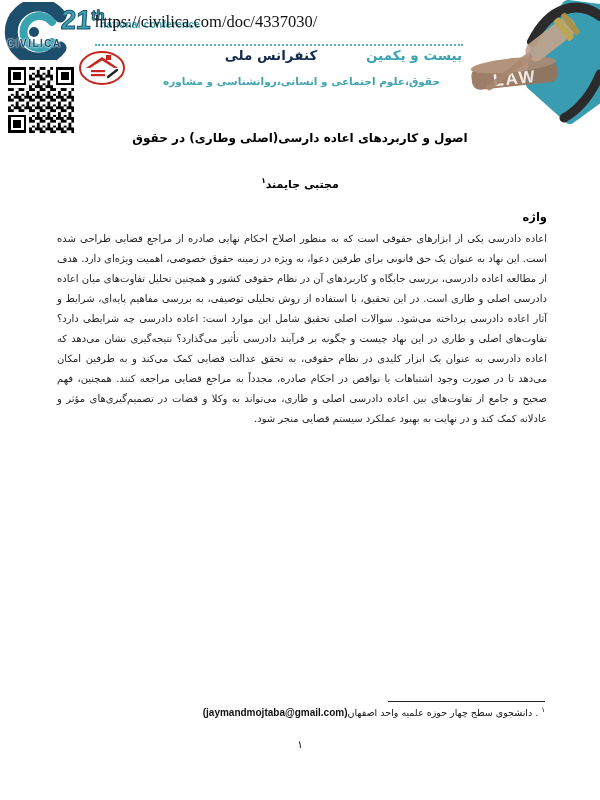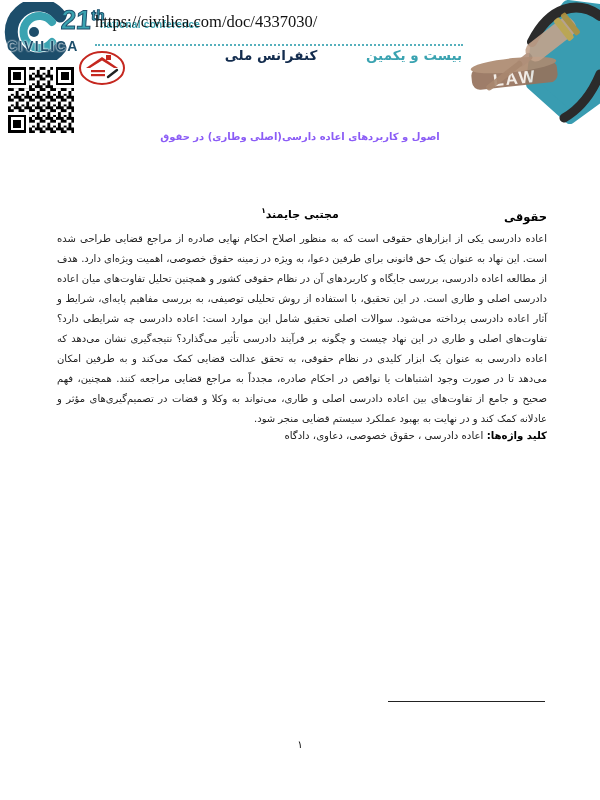--- a/index.html
+++ b/index.html
@@ -7,21 +7,21 @@
     position:relative;width:600px;height:800px;margin:0 auto;
     background:#ffffff;overflow:hidden;
     font-family:"DejaVu Sans",sans-serif;color:#1a1a1a;
   }
   
   .hdr{position:absolute;top:0;left:0;width:600px;height:138px;}
   .logo-wrap{position:absolute;top:2px;left:4px;width:150px;height:58px;}
   .logo-word{
     position:absolute;top:36px;left:3px;
     font-family:"Liberation Sans",sans-serif;font-weight:bold;
-    font-size:14px;letter-spacing:1.5px;color:#1d4e6b;
+    font-size:10px;letter-spacing:1.5px;color:#1d4e6b;
     text-shadow:0 0 2px #fff,0 0 2px #fff;
   }
   .logo-num{
     position:absolute;top:3px;left:57px;
     font-family:"Liberation Sans",sans-serif;font-weight:bold;
     font-size:27px;color:#3aa3b1;-webkit-text-stroke:1px #1d4e6b;
     transform:skewX(-4deg);
   }
   .logo-num sup{font-size:14px;vertical-align:9px;letter-spacing:0;}
   .url-line{
@@ -52,25 +52,25 @@
   .conf-line2{
     position:absolute;top:75px;right:160px;direction:rtl;white-space:nowrap;
     font-size:10.5px;font-weight:bold;color:#43a4b0;z-index:2;
   }
   .org-logo{position:absolute;top:48px;left:78px;z-index:2;}
   .qr{position:absolute;top:67px;left:8px;}
   .gavel{position:absolute;top:0;left:440px;z-index:0;}
   
   .art-title{
     position:absolute;top:131px;left:40px;right:40px;text-align:center;
-    direction:rtl;font-size:10px;font-weight:bold;color:#8b5cf6;
+    direction:rtl;font-size:12px;font-weight:bold;color:#000000;
   }
   .art-author{
     position:absolute;top:176px;left:40px;right:40px;text-align:center;
-    direction:rtl;font-size:11px;font-weight:bold;color:#000;margin-top:30px;
+    direction:rtl;font-size:11px;font-weight:bold;color:#000;
   }
   .art-author sup{font-size:7.5px;}
   .abs-head{
     position:absolute;top:210px;right:53px;direction:rtl;
     font-size:11.5px;font-weight:bold;color:#000;
   }
   .abs-body{
     position:absolute;top:229px;right:53px;left:57px;direction:rtl;
     text-align:justify;font-size:10px;line-height:20px;color:#222;
   }
@@ -138,20 +138,21 @@
 
     <div class="url-line">https://civilica.com/doc/4337030/</div>
 
 
     <div class="dotted"></div>
 
     <div class="conf-line1">
       <span class="c1">بیست و یکمین</span>
       <span class="c2">کنفرانس ملی</span>
     </div>
+    <div class="conf-line2">حقوق،علوم اجتماعی و انسانی،روانشناسی و مشاوره</div>
 
     <svg class="org-logo" width="48" height="40" viewBox="0 0 48 40">
       <ellipse cx="24" cy="20" rx="22" ry="16" fill="none" stroke="#c5271f" stroke-width="2"></ellipse>
       <path d="M8,20 L24,9 L40,20 L36,20 L24,12.5 L12,20 Z" fill="#c5271f"></path>
       <rect x="28" y="7" width="5" height="5" fill="#c5271f"></rect>
       <rect x="13" y="22" width="14" height="2.2" fill="#c5271f"></rect>
       <rect x="13" y="26" width="14" height="2.2" fill="#c5271f"></rect>
       <line x1="30" y1="29" x2="39" y2="22" stroke="#222" stroke-width="2.4" stroke-linecap="round"></line>
     </svg>
 
@@ -180,26 +181,26 @@
       </g>
     </svg>
   </div>
 
   <div class="art-title">اصول و کاربردهای اعاده دارسی(اصلی وطاری) در حقوق</div>
 
   <div class="art-author">
     <span>مجتبی جایمند</span><sup>۱</sup>
   </div>
 
-  <div class="abs-head">حقوقی</div>
+  <div class="abs-head">واژه</div>
 
   <div class="abs-body">اعاده دادرسی یکی از ابزارهای حقوقی است که به منظور اصلاح احکام نهایی صادره از مراجع قضایی طراحی شده است. این نهاد به عنوان یک حق قانونی برای طرفین دعوا، به ویژه در زمینه حقوق خصوصی، اهمیت ویژه‌ای دارد. هدف از مطالعه اعاده دادرسی، بررسی جایگاه و کاربردهای آن در نظام حقوقی کشور و همچنین تحلیل تفاوت‌های میان اعاده دادرسی اصلی و طاری است. در این تحقیق، با استفاده از روش تحلیلی توصیفی، به بررسی مفاهیم پایه‌ای، شرایط و آثار اعاده دادرسی پرداخته می‌شود. سوالات اصلی تحقیق شامل این موارد است: اعاده دادرسی چه شرایطی دارد؟ تفاوت‌های اصلی و طاری در این نهاد چیست و چگونه بر فرآیند دادرسی تأثیر می‌گذارد؟ نتیجه‌گیری نشان می‌دهد که اعاده دادرسی به عنوان یک ابزار کلیدی در نظام حقوقی، به تحقق عدالت قضایی کمک می‌کند و به طرفین امکان می‌دهد تا در صورت وجود اشتباهات یا نواقص در احکام صادره، مجدداً به مراجع قضایی مراجعه کنند. همچنین، فهم صحیح و جامع از تفاوت‌های بین اعاده دادرسی اصلی و طاری، می‌تواند به وکلا و قضات در تصمیم‌گیری‌های مؤثر و عادلانه کمک کند و در نهایت به بهبود عملکرد سیستم قضایی منجر شود.</div>
 
-  <div class="kw-line">
-    <span class="kw-label">کلید واژه‌ها:</span><span> اعاده دادرسی ، حقوق خصوصی، دعاوی، دادگاه</span>
+
+  <div class="fn-rule"></div>
+
+  <div class="fn-line">
+    <sup>۱</sup><span> . دانشجوی سطح چهار حوزه علمیه واحد اصفهان</span><span class="fn-email">(jaymandmojtaba@gmail.com)</span>
   </div>
 
-  <div class="fn-rule"></div>
-
-
   <div class="pg-num">۱</div>
 
 </div>
 
 </body></html>

